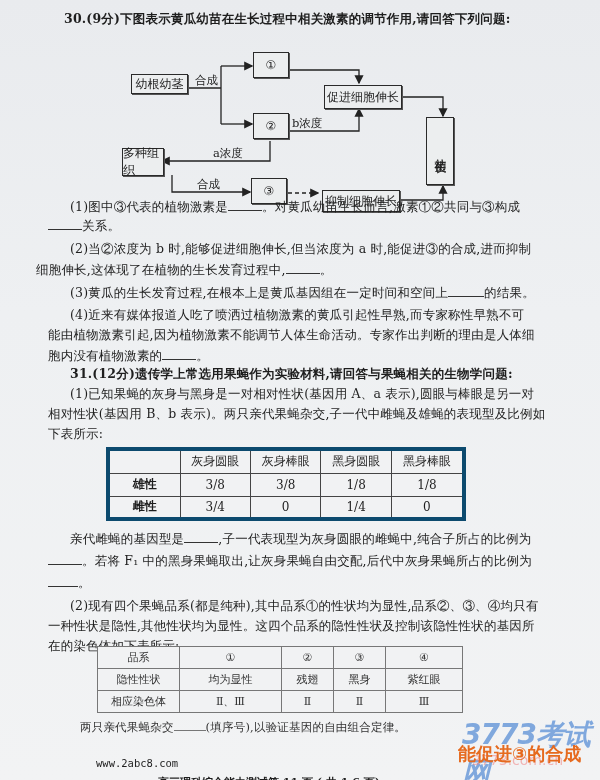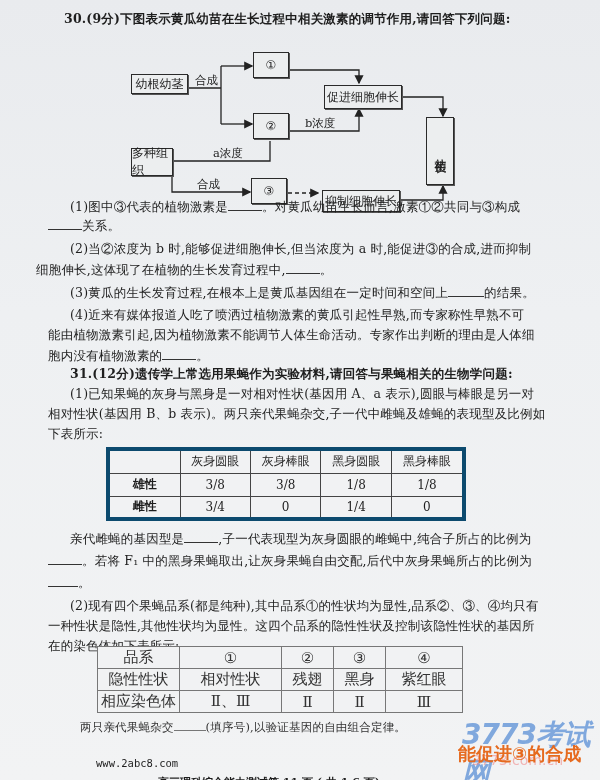--- a/index.html
+++ b/index.html
@@ -42,21 +42,21 @@
     border-collapse: collapse;
     font-size: 12px;
     background: #f1f2f3;
   }
   table.t td {
     border: 1px solid #444;
     text-align: center;
     vertical-align: middle;
   }
   table.t1 { border: 4px solid #0c4a6e; }
-  table.t2 td { border-color: #777; color: #333; font-size: 15px; margin-top: 24px; }
+  table.t2 td { border-color: #777; color: #333; font-size: 11px; margin-top: 24px; }
   .footer { position: absolute; font-size: 11px; white-space: nowrap; }
   .wm1 {
     position: absolute; left: 462px; top: 716px;
     font-family: "DejaVu Sans", sans-serif;
     font-size: 28px; font-style: italic; font-weight: bold;
     color: #5a8fd6; opacity: 0.75; letter-spacing: -1px;
   }
   .wm2 {
     position: absolute; left: 458px; top: 742px;
     font-family: "DejaVu Sans", sans-serif;
@@ -102,27 +102,27 @@
         <polyline points="288,193 318,193" stroke-dasharray="4,3" marker-end="url(#ah)"></polyline>
 
         <polyline points="400,200 443,200 443,186" marker-end="url(#ah)"></polyline>
       </g>
     </svg>
 
     <div class="dbox" style="left:131px; top:74px; width:57px; height:20px;">幼根幼茎</div>
     <div class="dbox" style="left:253px; top:52px; width:36px; height:26px;">①</div>
     <div class="dbox" style="left:253px; top:113px; width:36px; height:26px;">②</div>
     <div class="dbox" style="left:324px; top:85px; width:78px; height:24px;">促进细胞伸长</div>
-    <div class="dbox" style="left:131px; top:148px; width:42px; height:28px;">多种组织</div>
+    <div class="dbox" style="left:122px; top:148px; width:42px; height:28px;">多种组织</div>
     <div class="dbox" style="left:251px; top:178px; width:36px; height:26px;">③</div>
     <div class="dbox" style="left:322px; top:190px; width:78px; height:22px;">抑制细胞伸长</div>
     <div class="dbox" style="left:426px; top:117px; width:28px; height:68px; writing-mode:vertical-rl; letter-spacing:1px;">幼苗生长</div>
 
     <div class="dlabel" style="left:195px; top:73px;">合成</div>
-    <div class="dlabel" style="left:305px; top:116px;">b浓度</div>
+    <div class="dlabel" style="left:292px; top:116px;">b浓度</div>
     <div class="dlabel" style="left:213px; top:146px;">a浓度</div>
     <div class="dlabel" style="left:197px; top:177px;">合成</div>
   </div>
 
   <div class="line" style="left:70px; top:198px;">
     <span>(1)图中③代表的植物激素是</span><span class="blank" style="width:34px;"></span><span>。对黄瓜幼苗生长而言,激素①②共同与③构成</span>
   </div>
   <div class="line" style="left:48px; top:217px;">
     <span class="blank" style="width:34px;"></span><span>关系。</span>
   </div>
@@ -188,21 +188,21 @@
     <tbody>
         <tr style="height:22px;">
       <td style="width:82px;">品系</td>
       <td>①</td>
       <td>②</td>
       <td>③</td>
       <td>④</td>
     </tr>
     <tr style="height:22px;">
       <td>隐性性状</td>
-      <td>相对性状</td>
+      <td>均为显性</td>
       <td>残翅</td>
       <td>黑身</td>
       <td>紫红眼</td>
     </tr>
     <tr style="height:22px;">
       <td>相应染色体</td>
       <td>Ⅱ、Ⅲ</td>
       <td>Ⅱ</td>
       <td>Ⅱ</td>
       <td>Ⅲ</td>

